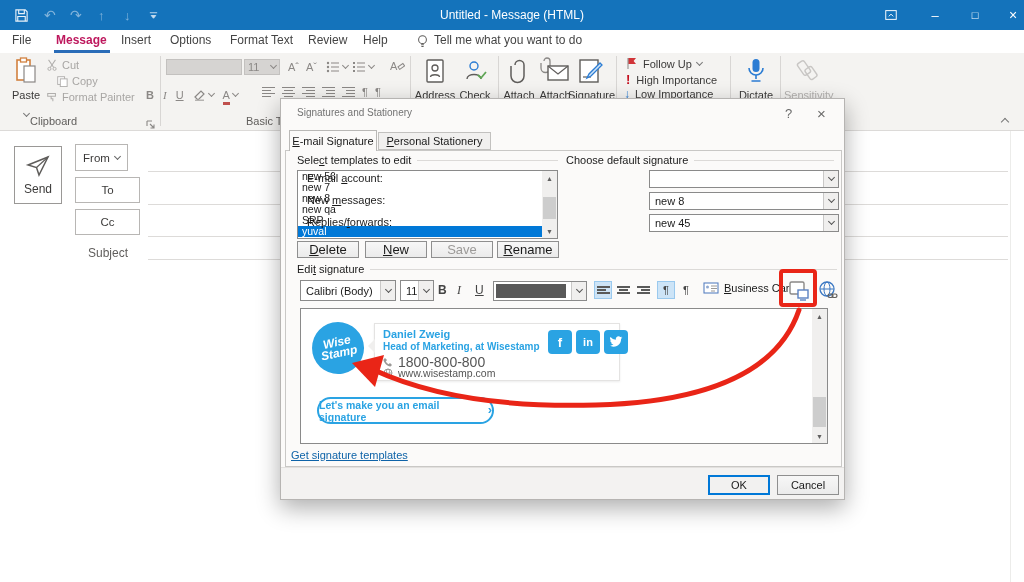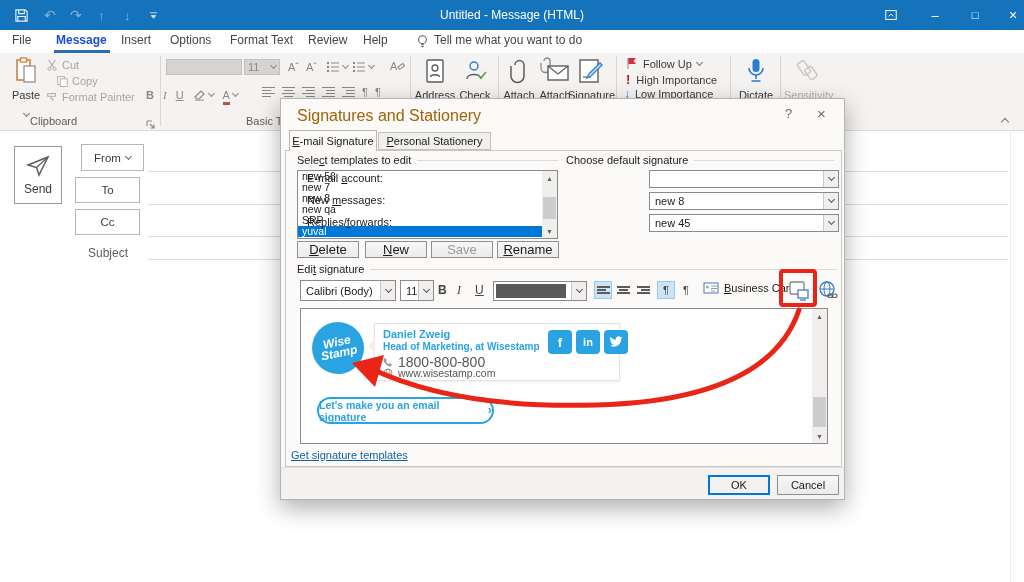--- a/index.html
+++ b/index.html
@@ -8,21 +8,21 @@
   .abs{position:absolute}
   .flex{display:flex;align-items:center}
   .u{text-decoration:underline}
   
   .titlebar{position:absolute;left:0;top:0;width:1024px;height:30px;background:#1473bb;color:#fff;font-size:12px}
   .qat{position:absolute;top:0;height:30px;display:flex;align-items:center;color:#dce9f5}
   .wctl{position:absolute;top:0;height:30px;width:38px;display:flex;align-items:center;justify-content:center;color:#fff;font-size:13px}
   
   .menubar{position:absolute;left:0;top:30px;width:1024px;height:23px;background:#fff;font-size:12px}
   .mtab{position:absolute;top:3px;height:20px;display:flex;align-items:flex-start;color:#444}
-  .mtab.active{color:#1d4ed8;font-weight:bold}
+  .mtab.active{color:#be185d;font-weight:bold}
   
   .ribbon{position:absolute;left:0;top:53px;width:1024px;height:78px;background:#f4f3f1;border-bottom:1px solid #dcdad8}
   .rdiv{position:absolute;top:3px;width:1px;height:70px;background:#d8d6d4}
   .grpname{font-size:11px;color:#605e5c}
   .gl{color:#8b8886;font-size:11px;line-height:12px}
   .dis{color:#a8a6a4}
   .chv{display:inline-block;width:5px;height:5px;border-right:1.4px solid currentColor;border-bottom:1.4px solid currentColor;transform:rotate(45deg);margin-top:-3px}
   .chvup{display:inline-block;width:6px;height:6px;border-right:1.6px solid #777;border-bottom:1.6px solid #777;transform:rotate(-135deg)}
   .alico i{display:block;width:13px;height:1.4px;background:#8b8886;margin:1.7px 0}
   .alico i.s{width:9px}
@@ -307,34 +307,34 @@
   <div class="fline" style="left:148px;top:236px;width:860px"></div>
   <div class="fline" style="left:148px;top:259px;width:860px"></div>
 
   <div class="fbtn" style="left:14px;top:146px;width:48px;height:58px;flex-direction:column;gap:4px;border-color:#9a9896">
     <svg width="26" height="24" viewBox="0 0 26 24">
         <path d="M3 11 L23 3 L14 21 L11.5 13.5 Z" fill="none" stroke="#5f5d5b" stroke-width="1.5"></path>
         <path d="M11.5 13.5 L23 3" stroke="#5f5d5b" stroke-width="1.2"></path>
       </svg>
     <span style="font-size:12px">Send</span>
   </div>
-  <div class="fbtn" style="left:81px;top:144px;width:63px;height:27px">
+  <div class="fbtn" style="left:75px;top:144px;width:53px;height:27px">
     <span>From</span>
       <span class="chv" style="color:#666"></span>
   </div>
   <div class="fbtn" style="left:75px;top:177px;width:65px;height:26px">
     <span>To</span>
   </div>
   <div class="fbtn" style="left:75px;top:209px;width:65px;height:26px">
     <span>Cc</span>
   </div>
   <span class="abs" style="left:88px;top:246px;font-size:12px;color:#605e5c">Subject</span>
 
   <div class="dialog">
-    <span class="abs" style="left:16px;top:8px;font-size:16px;color:#a16207">Signatures and Stationery</span>
+    <span class="abs" style="left:16px;top:8px;font-size:10px;color:#737373">Signatures and Stationery</span>
     <span class="abs" style="left:504px;top:7px;font-size:13px;color:#6a6a6a">?</span>
     <span class="abs" style="left:536px;top:6px;font-size:15px;color:#6a6a6a">×</span>
 
     <div class="abs" style="left:4px;top:51px;width:557px;height:317px;border:1px solid #c9c8c6"></div>
     <div class="abs flex" style="left:8px;top:31px;width:88px;height:21px;background:#fbfaf9;border:1px solid #b9b8b6;border-bottom:none;justify-content:center;z-index:3">
       <span><span class="u">E</span><span>-mail Signature</span></span>
     </div>
     <div class="abs flex" style="left:97px;top:33px;width:113px;height:18px;background:#f1f0ef;border:1px solid #c2c1bf;justify-content:center">
       <span><span class="u">P</span><span>ersonal Stationery</span></span>
     </div>

